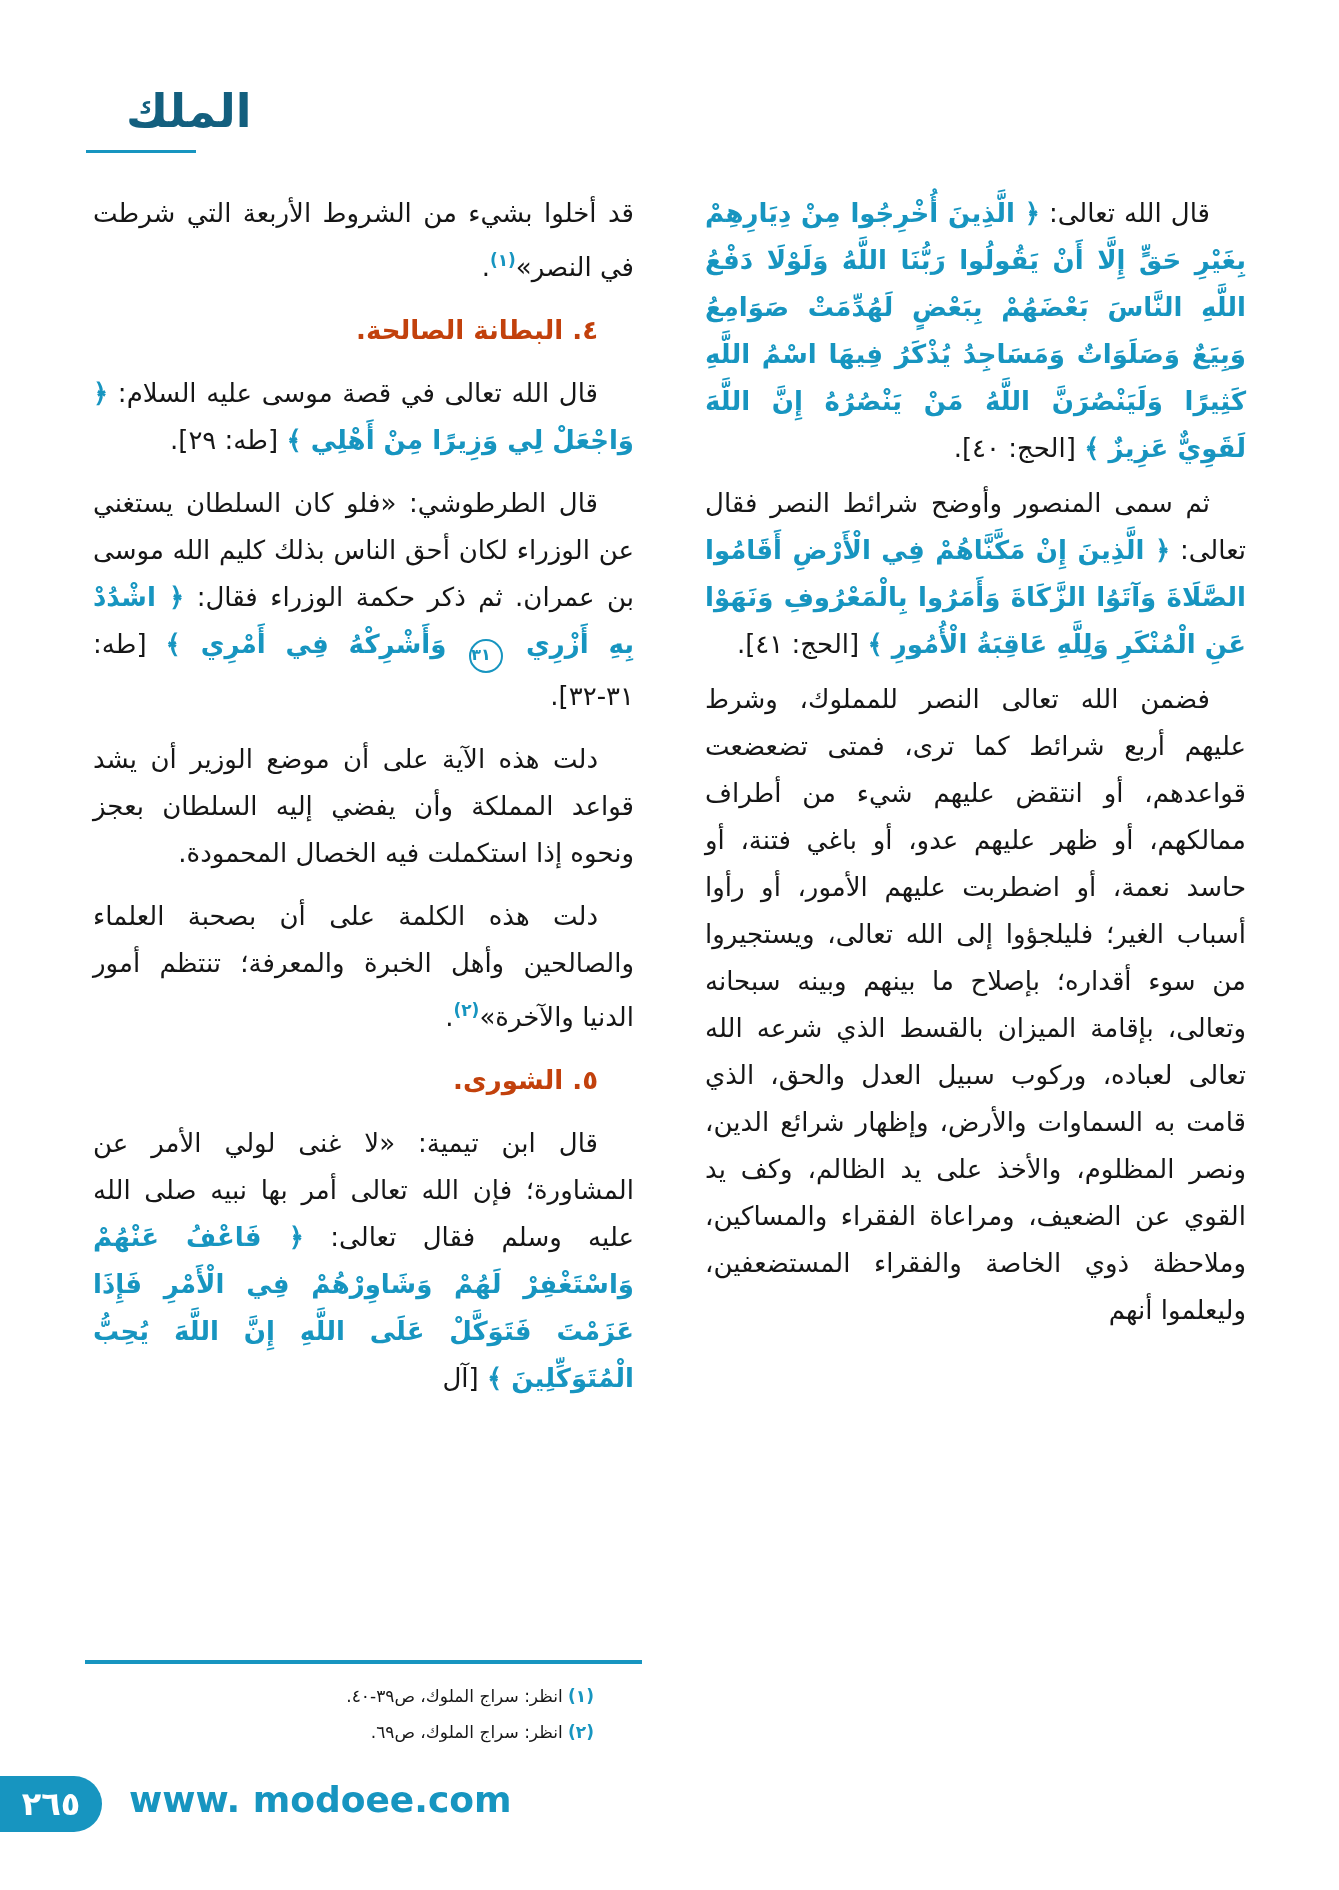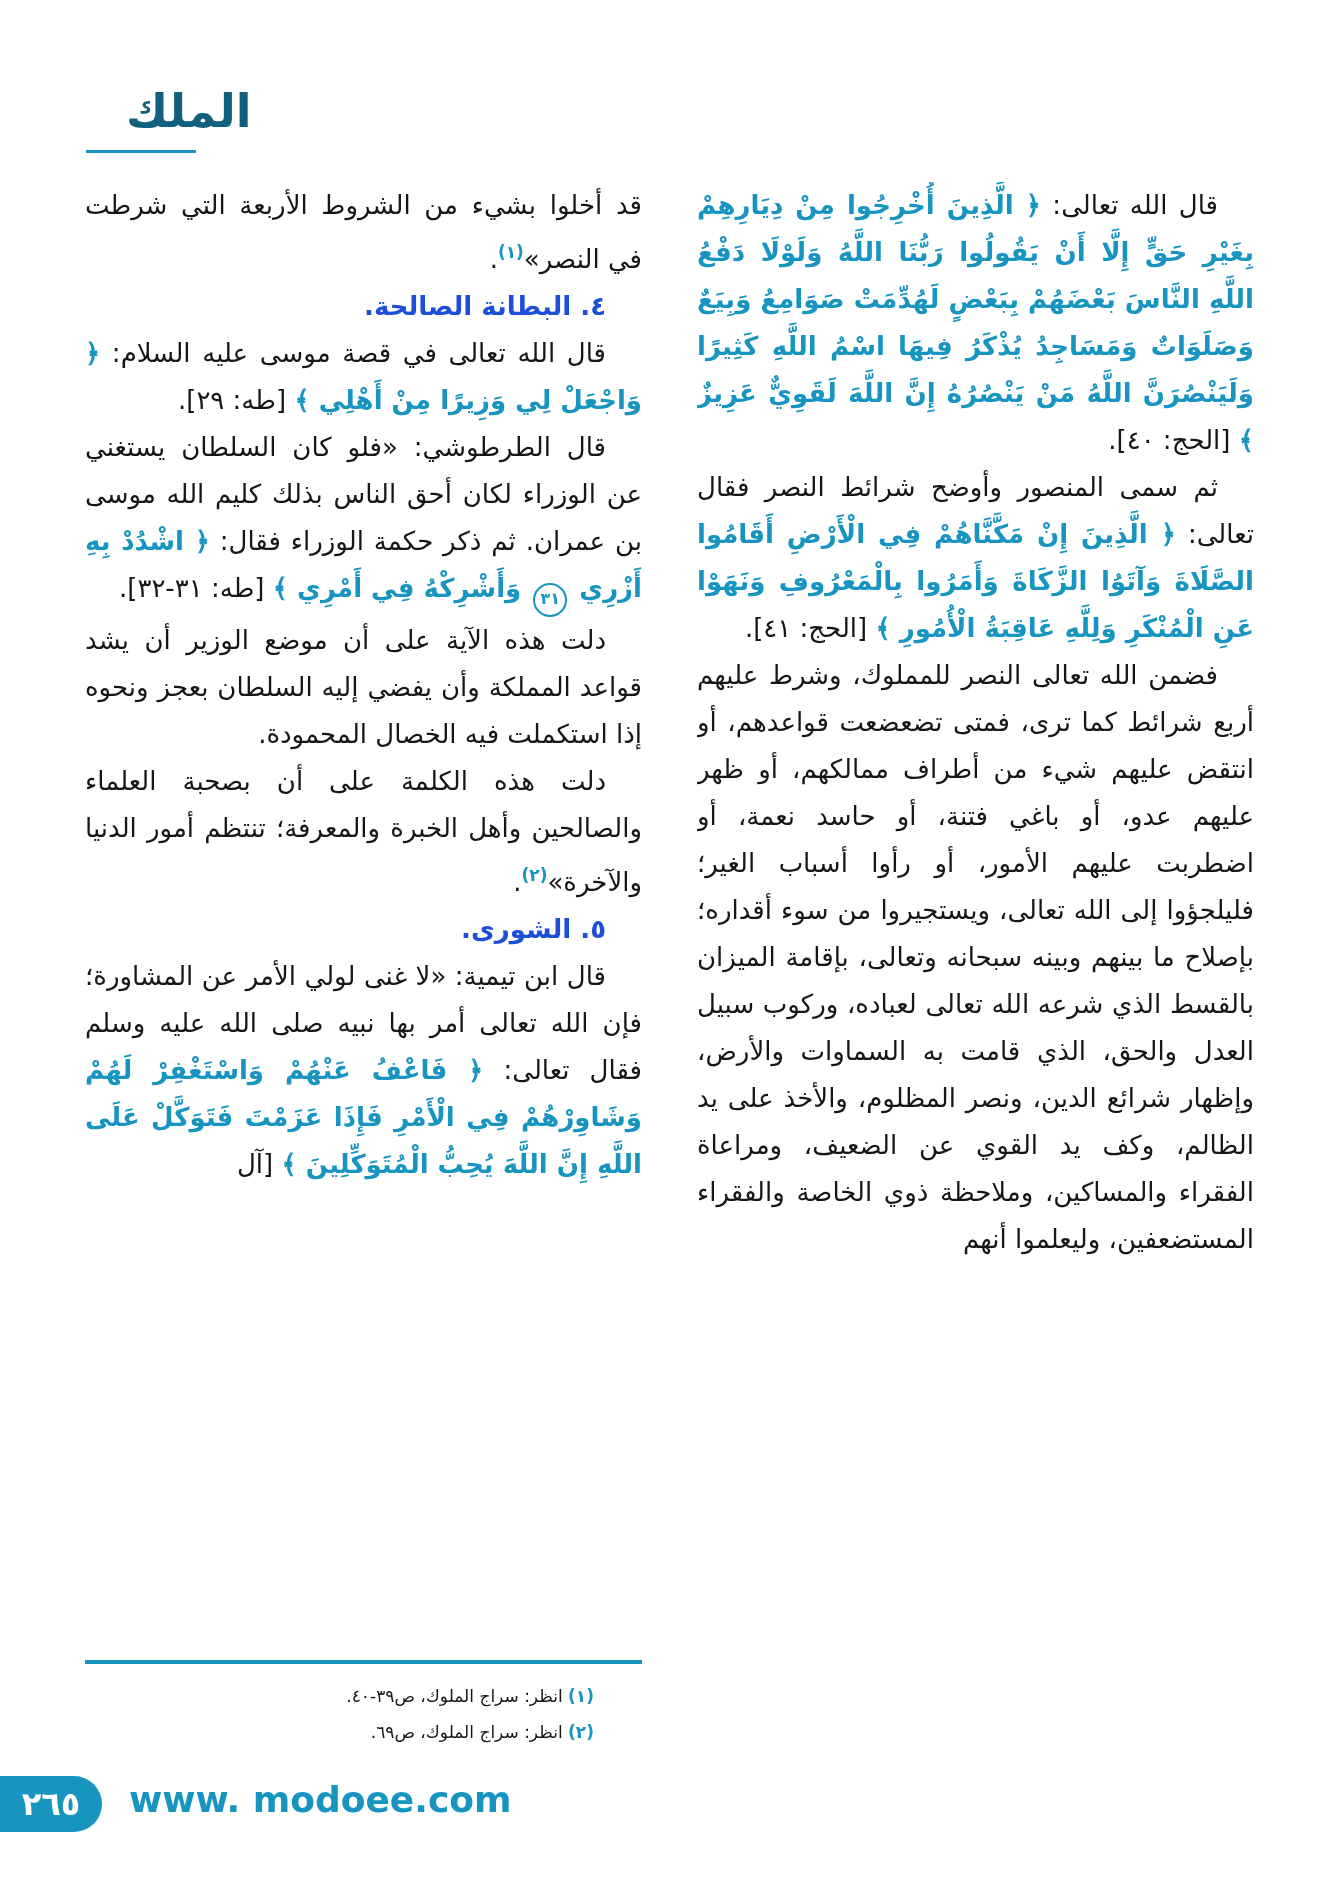--- a/index.html
+++ b/index.html
@@ -25,33 +25,33 @@
   
   .columns {
     position:absolute; top:182px; left:85px; right:85px;
     height:1568px;
     display:flex; gap:55px;
     overflow:hidden;
   }
   .col { width:calc((100% - 55px)/2); overflow:hidden; }
   .col-left { display:flex; flex-direction:column; }
   .para {
-    margin:0; font-size:26px; line-height:47px;
+    margin:8px; font-size:26px; line-height:47px;
     text-align:justify; color:#161616;
   }
   .indent { text-indent:36px; }
   .quran { color:#1795c0; font-weight:bold; }
-  .heading { font-weight:bold; color:#1d4ed8; }
+  .heading { font-weight:bold; color:#c2410c; }
   .fn-mark {
     color:#1795c0; font-size:17px; vertical-align:10px; font-weight:bold;
   }
   .ayah {
     display:inline-block; width:30px; height:30px;
     border:2px solid #1795c0; border-radius:50%;
-    text-align:center; line-height:27px; text-indent:0;
+    text-align:left; line-height:27px; text-indent:0;
     font-size:16px; color:#1795c0; font-weight:bold;
     margin:0 3px; vertical-align:-7px;
   }
   
   .footnotes { margin-top:auto; padding-top:6px; }
   .fn-sep { width:100%; height:4px; background:#1795c0; margin-bottom:14px; }
   .fn-item {
     font-size:17px; line-height:36px; color:#161616;
     padding-right:48px; text-align:right;
   }

